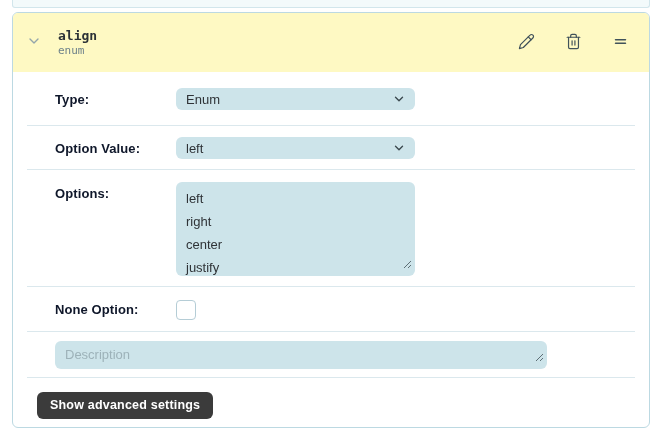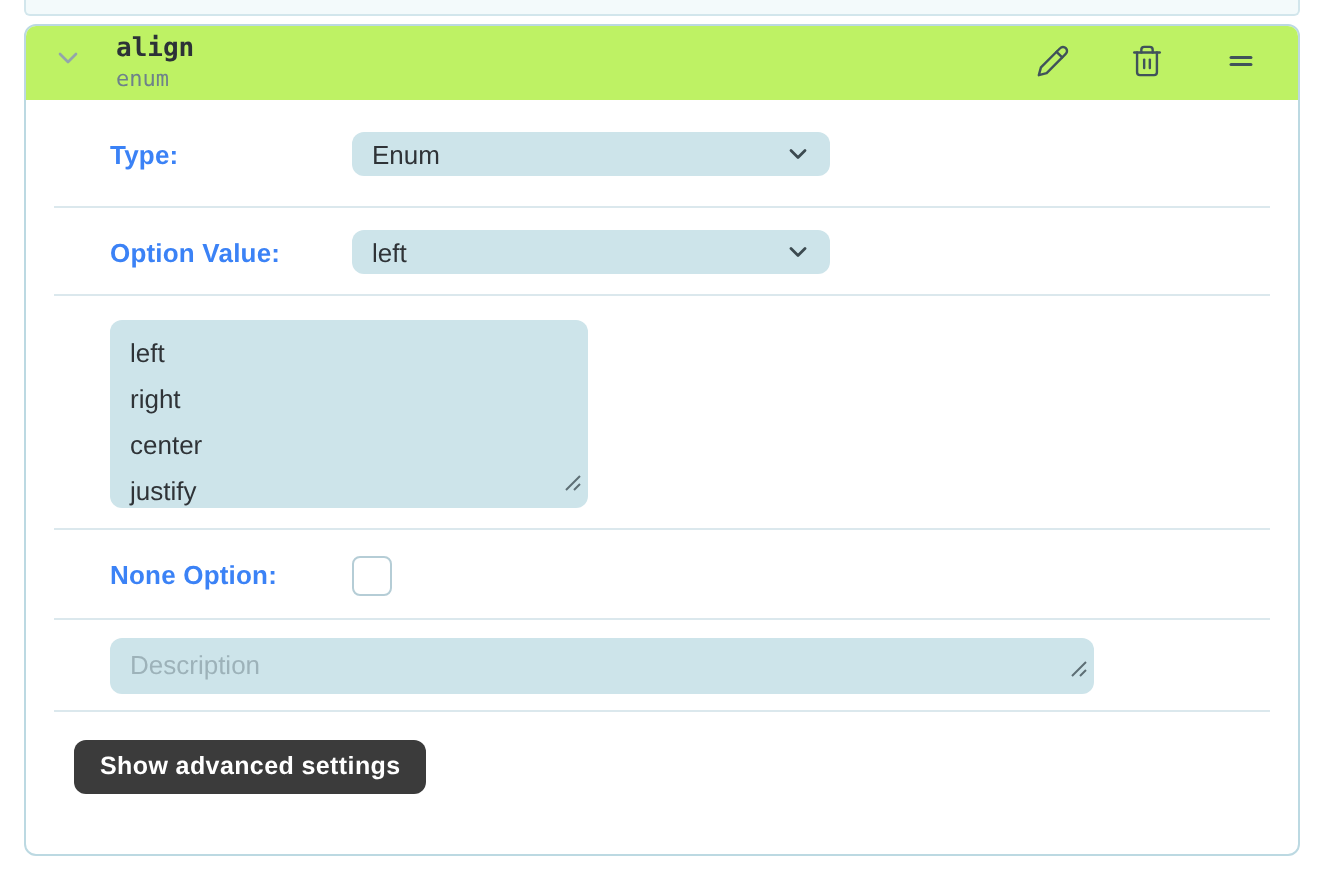--- a/index.html
+++ b/index.html
@@ -12,21 +12,21 @@
     border-radius:0 0 3px 3px;
   }
 
   .card{
     position:absolute; left:12px; top:12px; width:638px; height:416px;
     background:#ffffff; border:1px solid #bcd9e2; border-radius:6px;
     overflow:hidden;
   }
 
   .card-header{
-    height:37px; background:#bef264; display:flex; align-items:center;
+    height:59px; background:#fef9c3; display:flex; align-items:center;
     padding:0 20px 0 13px;
   }
   .collapse-toggle{ width:16px; height:16px; margin-right:16px; cursor:pointer;
     display:flex; align-items:center; justify-content:center; }
   .title-block{ display:flex; flex-direction:column; }
   .prop-name{ font-family:"DejaVu Sans Mono", monospace; font-weight:bold;
     font-size:13px; color:#2c3237; line-height:15px; }
   .prop-type{ font-family:"DejaVu Sans Mono", monospace; font-size:11px;
     color:#6e828a; line-height:13px; margin-top:1px; }
   .header-icons{ margin-left:auto; display:flex; align-items:center; gap:29px; }
@@ -40,21 +40,21 @@
   .row-default{ height:44px; }
   .row-options{ height:117px; align-items:flex-start; }
   .row-options .field-label{ padding-top:16px; }
   .row-options .control-wrap{ margin-top:12px; }
   .row-none{ height:45px; }
   .row-desc{ height:46px; }
   .row-footer{ height:64px; align-items:flex-start; padding-left:24px; padding-top:14px; }
   .row-footer::after{ display:none; }
 
   .field-label{ width:121px; flex-shrink:0; font-size:13px; font-weight:bold;
-    color:#3b82f6; letter-spacing:.1px; }
+    color:#0f172a; letter-spacing:.1px; }
 
   .select{
     position:relative; width:239px; height:22px; background:#cde4ea;
     border-radius:6px; display:flex; align-items:center; padding:0 30px 0 10px;
     font-size:13px; color:#2f3337; cursor:pointer;
   }
   .select .chev{ position:absolute; right:9px; top:4px; }
 
   .control-wrap{ position:relative; }
   textarea{
@@ -146,20 +146,21 @@
       <span>left</span>
       <span class="chev">
         <svg width="14" height="14" viewBox="0 0 24 24" fill="none" stroke="#3c4a50" stroke-width="2.4" stroke-linecap="round" stroke-linejoin="round">
             <polyline points="6 9 12 15 18 9"></polyline>
           </svg>
       </span>
     </div>
   </div>
 
   <div class="row row-options">
+    <div class="field-label">Options:</div>
     <div class="control-wrap">
       <textarea class="options-area" spellcheck="false" style="">left
 right
 center
 justify</textarea>
       <span class="resize-handle">
         <svg width="9" height="9" viewBox="0 0 9 9">
             <path d="M8 1 L1 8 M8 5 L5 8" stroke="#5d6e75" stroke-width="1" fill="none"></path>
           </svg>
       </span>

